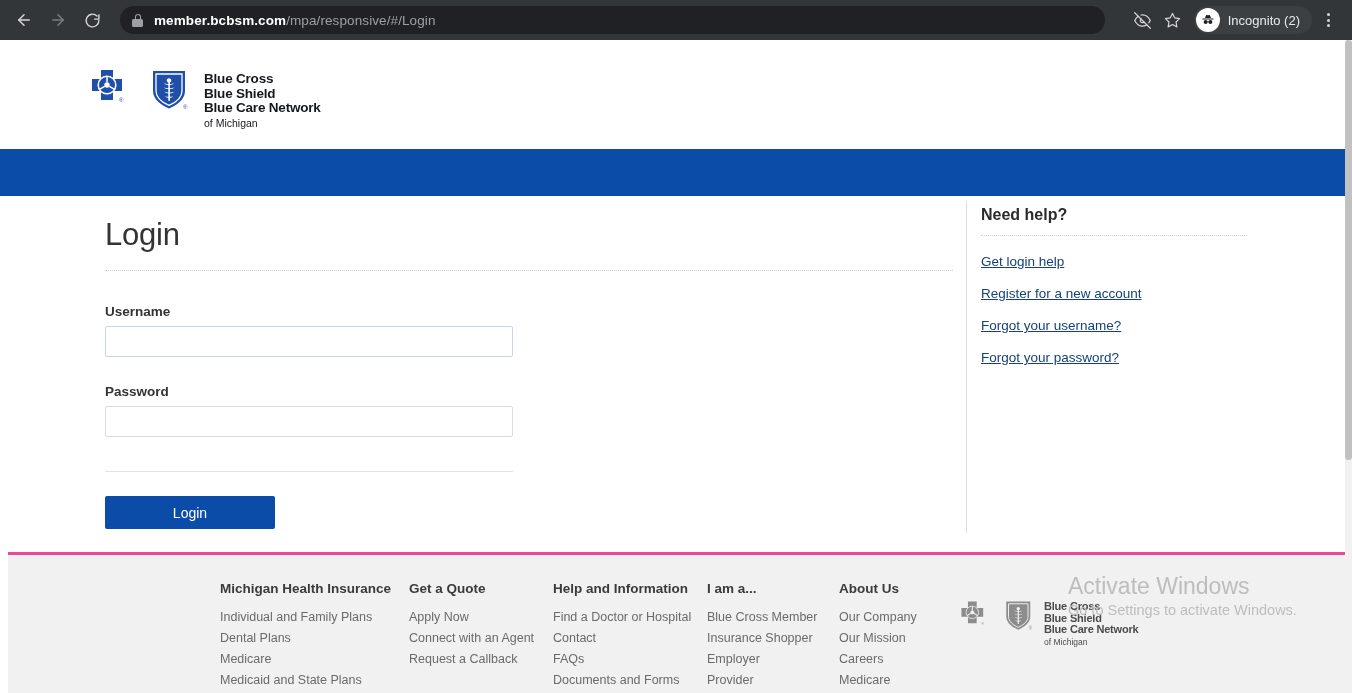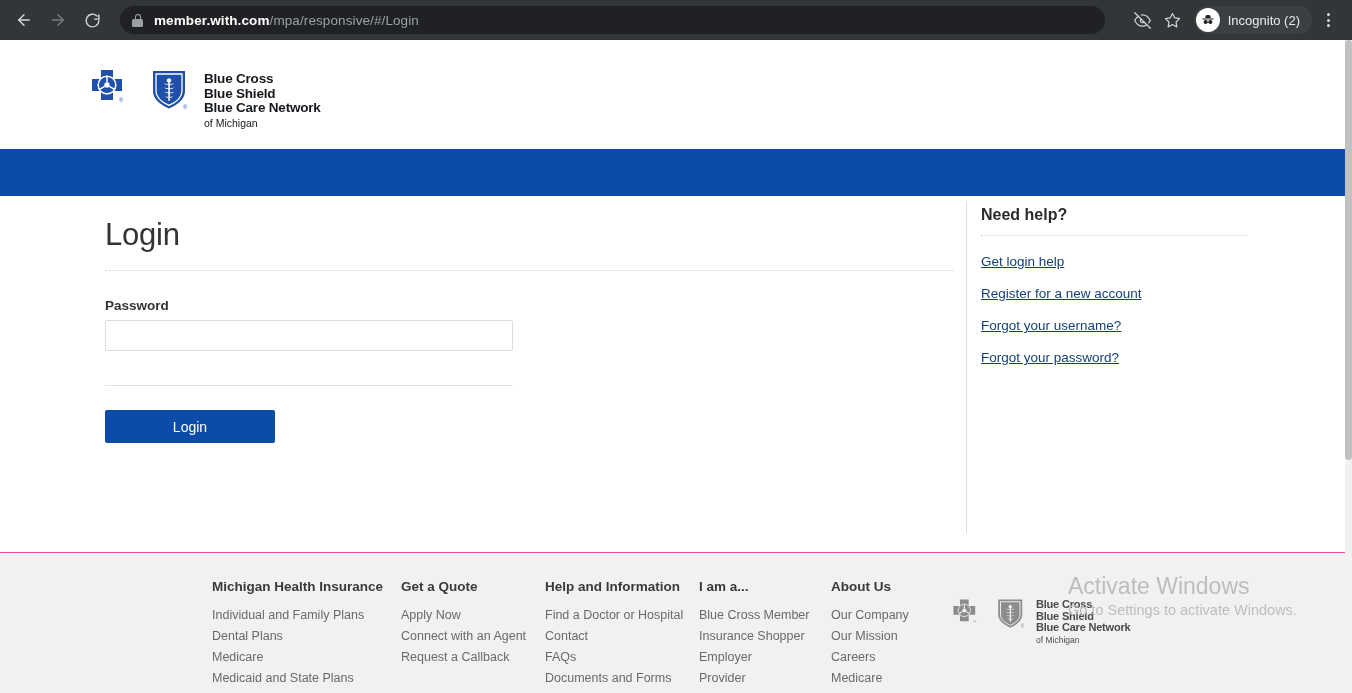--- a/index.html
+++ b/index.html
@@ -169,24 +169,24 @@
     display: block;
     font-size: 13.5px;
     color: #15407c;
     margin-top: 15px;
     line-height: 17px;
   }
   .help-link:first-of-type { margin-top: 17px; }
 
   
   .footer {
-    position: absolute; left: 0; top: 512px;
+    position: absolute; left: 8px; top: 512px;
     width: 1345px; height: 141px;
     background: #f1f1f1;
-    border-top: 1px solid #ec4899;
+    border-top: 3px solid #ec4899;
   }
   .footer-inner { position: relative; height: 100%; }
   .fcol { position: absolute; top: 26px; }
   .fcol h4 {
     font-size: 13.5px; font-weight: bold; color: #3a3a3a;
     margin-bottom: 11px; white-space: nowrap;
   }
   .fcol a {
     display: block;
     font-size: 12.5px; color: #6a6a6a;
@@ -241,21 +241,21 @@
         <path d="M21 12a9 9 0 1 1-2.64-6.36"></path>
         <polyline points="21 4 21 10 15 10"></polyline>
       </svg>
   </div>
 
   <div class="omnibox">
     <span class="lock-icon">
       <span class="shackle"></span>
         <span class="body"></span>
     </span>
-    <span class="url"><span class="host">member.with.com</span><span class="path">/mpa/responsive/#/Login</span></span>
+    <span class="url"><span class="host">member.bcbsm.com</span><span class="path">/mpa/responsive/#/Login</span></span>
   </div>
 
   <div class="bar-right">
     <div class="icon-btn">
       <svg width="17" height="17" viewBox="0 0 24 24" fill="none" stroke="currentColor" stroke-width="1.7" stroke-linecap="round" stroke-linejoin="round">
           <path d="M17.94 17.94A10.07 10.07 0 0 1 12 20c-7 0-11-8-11-8a18.45 18.45 0 0 1 5.06-5.94M9.9 4.24A9.12 9.12 0 0 1 12 4c7 0 11 8 11 8a18.5 18.5 0 0 1-2.16 3.19m-6.72-1.07a3 3 0 1 1-4.24-4.24"></path>
           <line x1="1" y1="1" x2="23" y2="23"></line>
         </svg>
     </div>
     <div class="icon-btn">
@@ -323,20 +323,24 @@
   </div>
 
   <div class="blue-band"></div>
 
   <div class="main">
 
     <div class="login-col">
       <h1 class="login-title">Login</h1>
       <div class="dotted-rule"></div>
 
+      <div class="field-group">
+        <label class="field-label">Username</label>
+        <input class="text-input" type="text" value="" placeholder="" style="">
+      </div>
 
       <div class="field-group pw">
         <label class="field-label">Password</label>
         <input class="text-input" type="password" value="" placeholder="" style="">
       </div>
 
       <div class="form-rule"></div>
 
       <button class="login-button">Login</button>
     </div>

